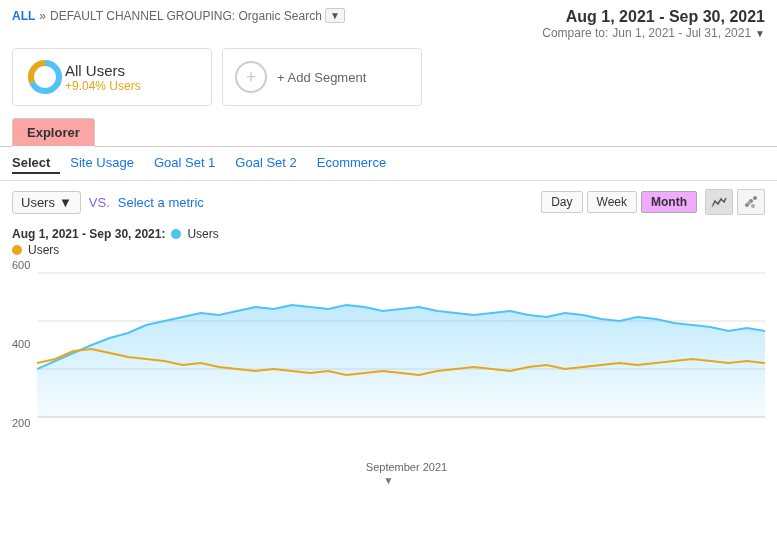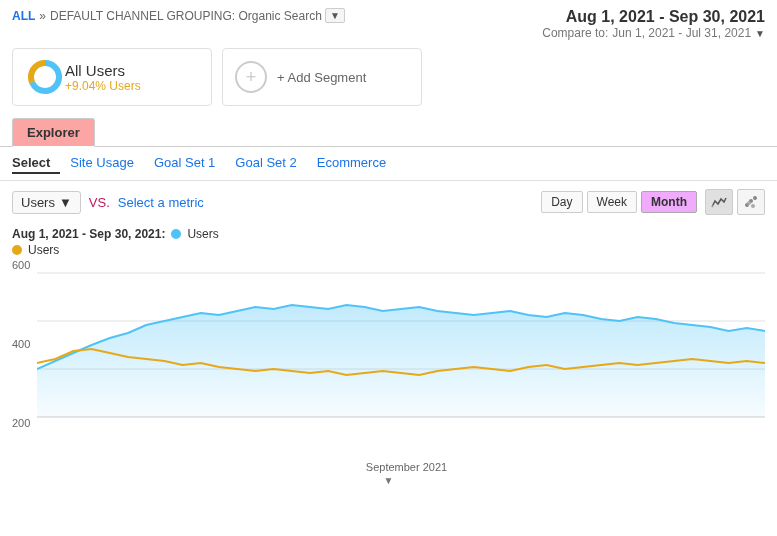--- a/index.html
+++ b/index.html
@@ -31,21 +31,21 @@
     .explorer-tab.active { background: #fca5a5; border-bottom: 1px solid #fff; margin-bottom: -1px; font-weight: bold; }
 
     .sub-tabs { display: flex; gap: 0; padding: 6px 12px; border-bottom: 1px solid #e0e0e0; }
     .sub-tab { font-size: 13px; padding: 2px 10px; cursor: pointer; color: #1a73e8; text-decoration: none; }
     .sub-tab.active { color: #333; font-weight: bold; text-decoration: none; border-bottom: 2px solid #333; }
     .sub-tab:first-child { padding-left: 0; }
 
     .chart-controls { display: flex; justify-content: space-between; align-items: center; padding: 8px 12px; }
     .metric-selector { display: flex; align-items: center; gap: 8px; }
     .metric-dropdown { display: flex; align-items: center; gap: 4px; border: 1px solid #ccc; border-radius: 3px; padding: 3px 8px; font-size: 13px; cursor: pointer; background: #f9f9f9; }
-    .vs-label { color: #be185d; font-size: 13px; }
+    .vs-label { color: #8b5cf6; font-size: 13px; }
     .select-metric { color: #1a73e8; font-size: 13px; cursor: pointer; }
     .time-buttons { display: flex; align-items: center; gap: 4px; }
     .time-btn { border: 1px solid #ccc; background: #f9f9f9; font-size: 12px; padding: 3px 9px; cursor: pointer; color: #333; border-radius: 2px; }
     .time-btn.active { background: #f0abfc; border-color: #aaa; font-weight: bold; }
     .view-icons { display: flex; gap: 4px; margin-left: 4px; }
     .view-icon-btn { width: 28px; height: 26px; border: 1px solid #ccc; background: #f5f5f5; cursor: pointer; display: flex; align-items: center; justify-content: center; border-radius: 2px; font-size: 14px; }
     .view-icon-btn.active { background: #e0e0e0; }
 
     .legend { padding: 4px 12px 2px 12px; display: flex; flex-direction: column; gap: 2px; }
     .legend-item { display: flex; align-items: center; gap: 6px; font-size: 12px; }

